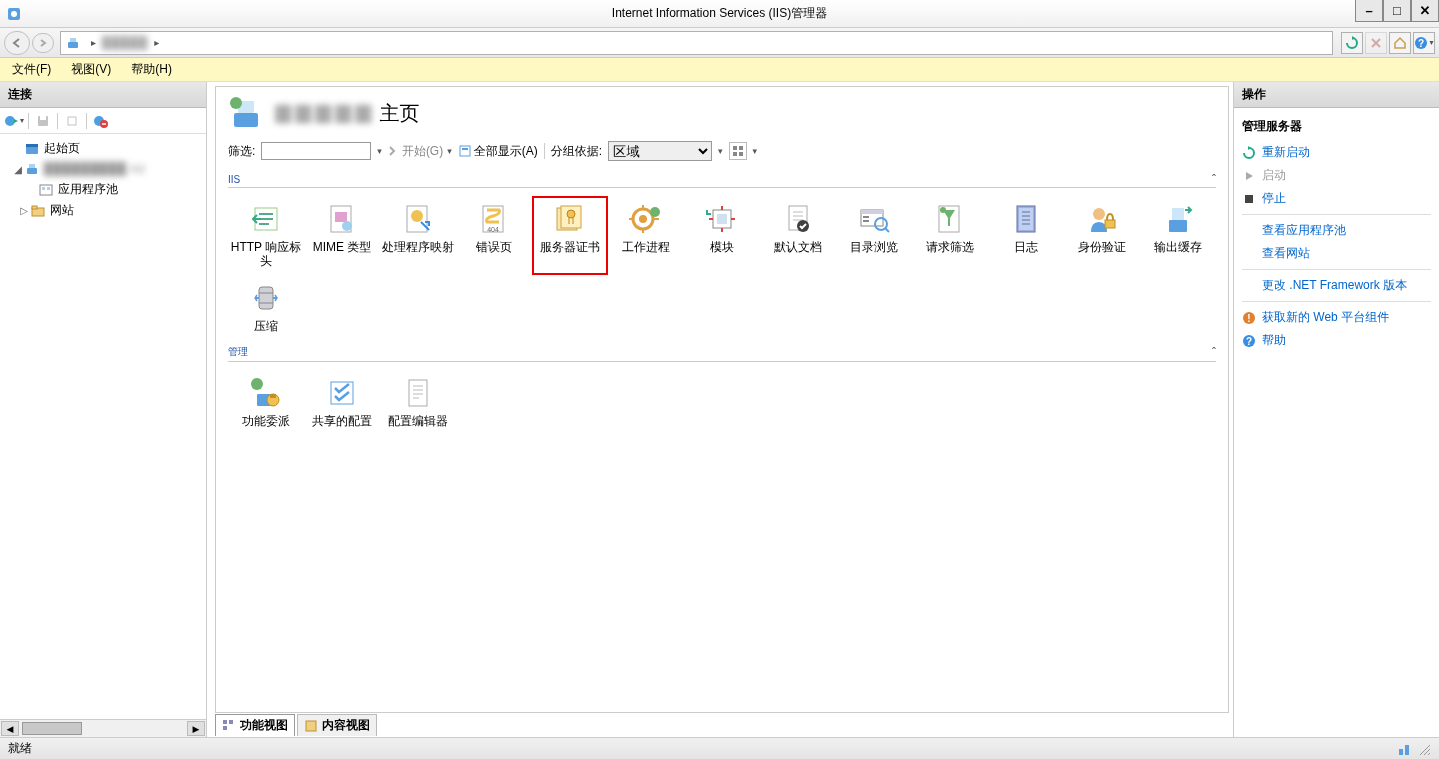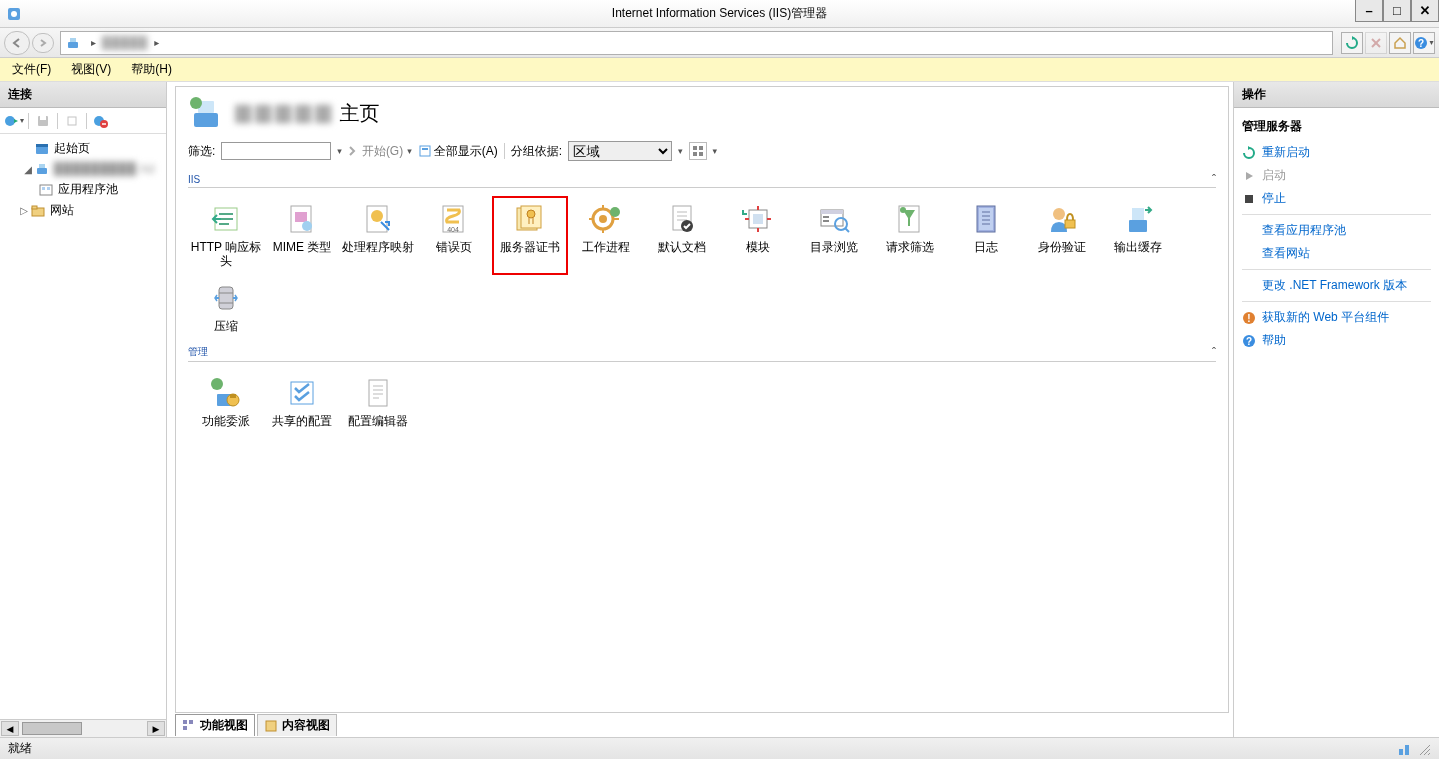--- a/index.html
+++ b/index.html
@@ -23,30 +23,30 @@
 .nav-icon-btn { width: 22px; height: 22px; border: 1px solid #b0b0b0; background: #f4f4f4; display: flex; align-items: center; justify-content: center; }
 
 
 .menubar { height: 24px; background: #fef9c3; border-bottom: 1px solid #ddd; display: flex; align-items: center; padding: 0 6px; gap: 8px; }
 .menu-item { padding: 2px 6px; cursor: default; }
 
 
 .main { flex: 1; display: flex; min-height: 0; }
 
 
-.left-panel { width: 167px; display: flex; flex-direction: column; border-right: 1px solid #ccc; }
+.left-panel { width: 207px; display: flex; flex-direction: column; border-right: 1px solid #ccc; }
 .panel-header { background: linear-gradient(#e8e8e8, #d8d8d8); border-bottom: 1px solid #bbb; padding: 4px 8px; font-weight: bold; font-size: 12px; }
 .left-toolbar { height: 26px; border-bottom: 1px solid #ddd; display: flex; align-items: center; padding: 0 4px; gap: 2px; }
 .tb-icon { width: 20px; height: 20px; display: flex; align-items: center; justify-content: center; }
 .tb-sep { width: 1px; height: 16px; background: #ccc; margin: 0 2px; }
 .tree { flex: 1; overflow: auto; padding: 4px 0; background: #fff; }
 .tree-item { display: flex; align-items: center; padding: 2px 4px; white-space: nowrap; }
 .tree-item .expander { width: 12px; text-align: center; color: #666; font-size: 10px; }
 .tree-item .ti-icon { width: 16px; height: 16px; margin-right: 4px; display: inline-flex; align-items: center; justify-content: center; }
-.tree-item.l1 { padding-left: 0; margin-left: 22px; }
+.tree-item.l1 { padding-left: 12px; }
 .tree-item.l2 { padding-left: 18px; }
 .tree-item.l3 { padding-left: 38px; }
 .tree-item.blur .label { filter: blur(3px); color: #999; }
 .left-scroll { height: 18px; border-top: 1px solid #ccc; background: #f0f0f0; display: flex; }
 .left-scroll .thumb { width: 60px; background: #c8c8c8; margin: 2px; border: 1px solid #999; }
 .left-scroll .arrow { width: 18px; background: #e0e0e0; border: 1px solid #bbb; margin: 1px; display: flex; align-items: center; justify-content: center; font-size: 9px; }
 
 
 .center-panel { flex: 1; display: flex; flex-direction: column; background: #fff; min-width: 0; padding: 4px 4px 0 8px; }
 .center-content { flex: 1; border: 1px solid #ccc; background: #fff; display: flex; flex-direction: column; padding: 8px 12px; overflow: auto; }
@@ -364,38 +364,38 @@
                   <circle cx="14" cy="17" r="4" fill="#e0a040"></circle>
                   <path d="M14 7 L14 3 M14 27 L14 31 M4 17 L0 17 M24 17 L30 17" stroke="#e0a040" stroke-width="2"></path>
                   <circle cx="26" cy="10" r="5" fill="#6db36d"></circle>
                 </svg>
               </div>
               <div class="f-label">工作进程</div>
             </div>
             <div class="feature">
               <div class="f-icon">
                 <svg width="34" height="34">
+                  <rect x="8" y="8" width="18" height="18" fill="#fff" stroke="#888"></rect>
+                  <rect x="12" y="12" width="10" height="10" fill="#d0e0f0"></rect>
+                  <path d="M4 17 L8 17 M26 17 L30 17 M17 4 L17 8 M17 26 L17 30" stroke="#e04040" stroke-width="2"></path>
+                  <path d="M6 12 L2 12 L2 8" stroke="#3a8" stroke-width="2" fill="none"></path>
+                </svg>
+              </div>
+              <div class="f-label">模块</div>
+            </div>
+            <div class="feature">
+              <div class="f-icon">
+                <svg width="34" height="34">
                   <rect x="8" y="4" width="18" height="24" fill="#fff" stroke="#aaa"></rect>
                   <path d="M12 10 L22 10 M12 14 L22 14 M12 18 L22 18" stroke="#bbb"></path>
                   <circle cx="22" cy="24" r="6" fill="#404040"></circle>
                   <path d="M19 24 L21 26 L25 22" stroke="#fff" stroke-width="2" fill="none"></path>
                 </svg>
               </div>
               <div class="f-label">默认文档</div>
-            </div>
-            <div class="feature">
-              <div class="f-icon">
-                <svg width="34" height="34">
-                  <rect x="8" y="8" width="18" height="18" fill="#fff" stroke="#888"></rect>
-                  <rect x="12" y="12" width="10" height="10" fill="#d0e0f0"></rect>
-                  <path d="M4 17 L8 17 M26 17 L30 17 M17 4 L17 8 M17 26 L17 30" stroke="#e04040" stroke-width="2"></path>
-                  <path d="M6 12 L2 12 L2 8" stroke="#3a8" stroke-width="2" fill="none"></path>
-                </svg>
-              </div>
-              <div class="f-label">模块</div>
             </div>
             <div class="feature">
               <div class="f-icon">
                 <svg width="34" height="34">
                   <rect x="4" y="8" width="22" height="16" fill="#fff" stroke="#888"></rect>
                   <rect x="4" y="8" width="22" height="4" fill="#d0d0e0"></rect>
                   <rect x="6" y="14" width="6" height="2" fill="#888"></rect>
                   <rect x="6" y="18" width="6" height="2" fill="#888"></rect>
                   <circle cx="24" cy="22" r="6" fill="none" stroke="#5aa0e0" stroke-width="2"></circle>
                   <line x1="28" y1="26" x2="32" y2="30" stroke="#5aa0e0" stroke-width="2"></line>

